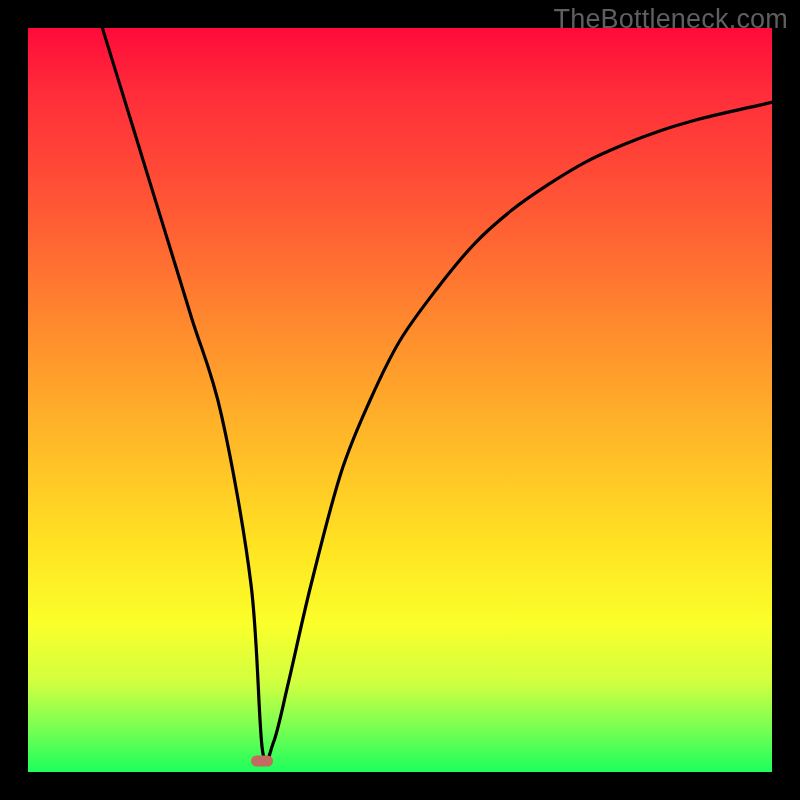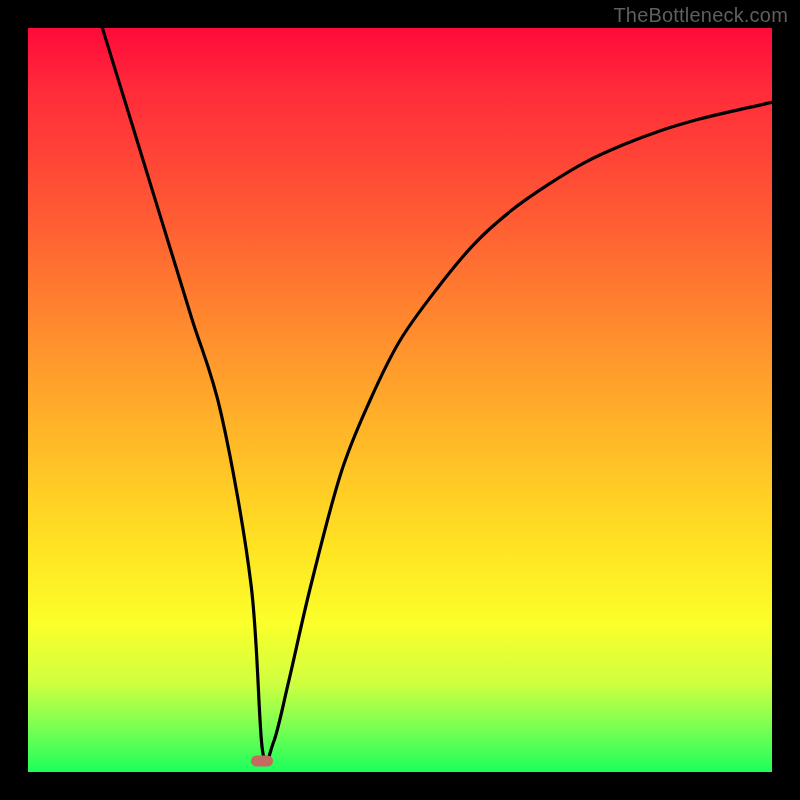--- a/index.html
+++ b/index.html
@@ -38,21 +38,21 @@
       #d0ff40 88%,
       #7aff52 94%,
       #1cff5c 100%
     );
   }
   .watermark {
     position: absolute;
     top: 4px;
     right: 12px;
     color: #5f5f5f;
-    font-size: 20px;
+    font-size: 27px;
     font-weight: 500;
     z-index: 5;
     letter-spacing: 0.2px;
   }
   svg.curve {
     position: absolute;
     left: 0;
     top: 0;
     width: 744px;
     height: 744px;

